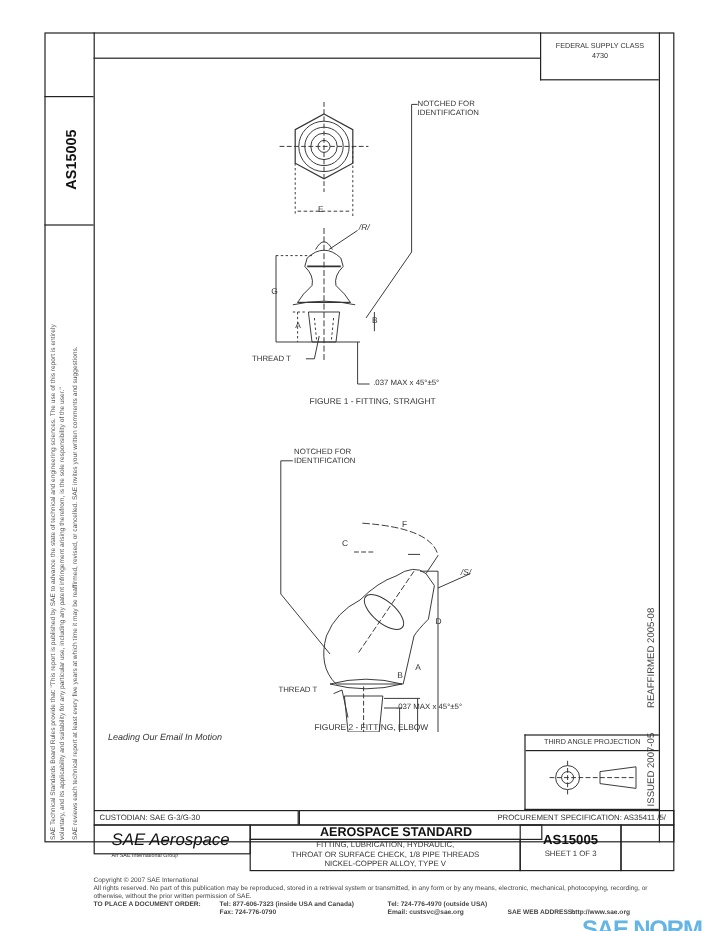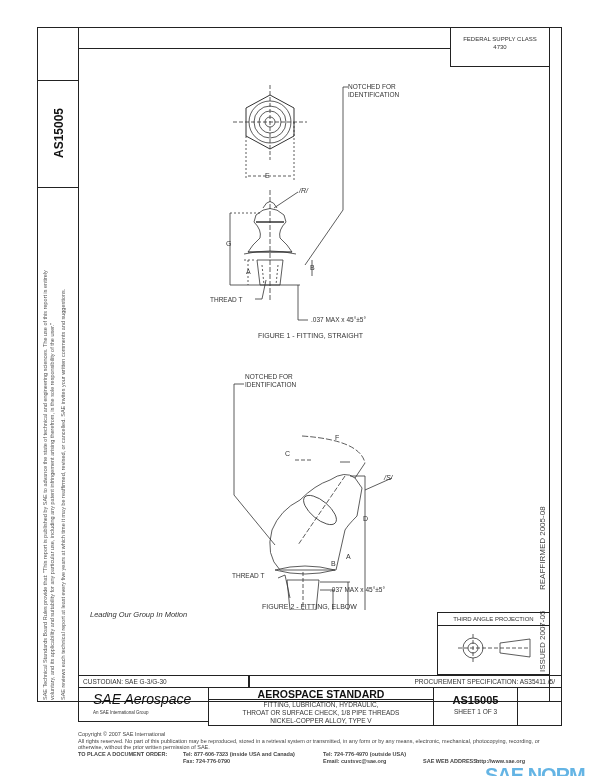--- a/index.html
+++ b/index.html
@@ -151,21 +151,21 @@
 <div class="dim" style="left:285px; top:450px;">C</div>
 <div class="dim" style="left:363px; top:515px;">D</div>
 <div class="dim" style="left:346px; top:553px;">A</div>
 <div class="dim" style="left:331px; top:560px;">B</div>
 <div class="dim" style="left:384px; top:474px; font-style:italic;">/S/</div>
 <div class="label" style="left:232px; top:572px;">THREAD T</div>
 <div class="label" style="left:330px; top:586px;">.037 MAX x 45°±5°</div>
 <div class="caption" style="left:262px; top:603px;">FIGURE 2 - FITTING, ELBOW</div>
 
 <div class="logo-wrap">
-  <div class="logo-tag">Leading Our Group In Motion</div>
+  <div class="logo-tag">Leading Our Email In Motion</div>
 </div>
 
 <div class="tap-box">
   <div class="tap-title">THIRD ANGLE PROJECTION</div>
   <svg width="110" height="48">
     <g stroke="#333" fill="none" stroke-width="0.8">
       <circle cx="35" cy="22" r="10"></circle>
       <circle cx="35" cy="22" r="5"></circle>
       <line x1="20" y1="22" x2="90" y2="22" stroke-dasharray="4,2"></line>
       <line x1="35" y1="8" x2="35" y2="36" stroke-dasharray="4,2"></line>
@@ -173,25 +173,25 @@
     </g>
   </svg>
 </div>
 
 <div class="tb" style="left:78px; top:675px; width:171px; height:13px;">
   <span class="tb-text" style="left:4px; top:2px; font-size:6.5px;">CUSTODIAN:  SAE G-3/G-30</span>
 </div>
 <div class="tb" style="left:249px; top:675px; width:313px; height:13px;">
   <span class="tb-text" style="right:6px; top:2px; font-size:6.5px;">PROCUREMENT SPECIFICATION: AS35411 /5/</span>
 </div>
-<div class="tb" style="left:78px; top:687px; width:131px; height:35px;">
+<div class="tb" style="left:78px; top:687px; width:131px; height:25px;">
   <span class="tb-text" style="left:14px; top:3px; font-size:14px; font-style:italic; color:#111;">SAE Aerospace</span>
   <span class="tb-text" style="left:14px; top:22px; font-size:4.5px;">An SAE International Group</span>
 </div>
-<div class="tb" style="left:208px; top:687px; width:226px; height:13px;">
+<div class="tb" style="left:208px; top:687px; width:244px; height:13px;">
   <span class="tb-text" style="left:0; right:0; top:0; text-align:center; font-size:10.5px; font-weight:bold; color:#111;">AEROSPACE STANDARD</span>
 </div>
 <div class="tb" style="left:208px; top:699px; width:226px; height:27px;">
   <div class="tb-text" style="left:0; right:0; top:1px; text-align:center; font-size:6.5px; line-height:8px;">
     <div>FITTING, LUBRICATION, HYDRAULIC,</div>
     <div>THROAT OR SURFACE CHECK, 1/8 PIPE THREADS</div>
     <div>NICKEL-COPPER ALLOY, TYPE V</div>
   </div>
 </div>
 <div class="tb" style="left:433px; top:687px; width:85px; height:39px;">

